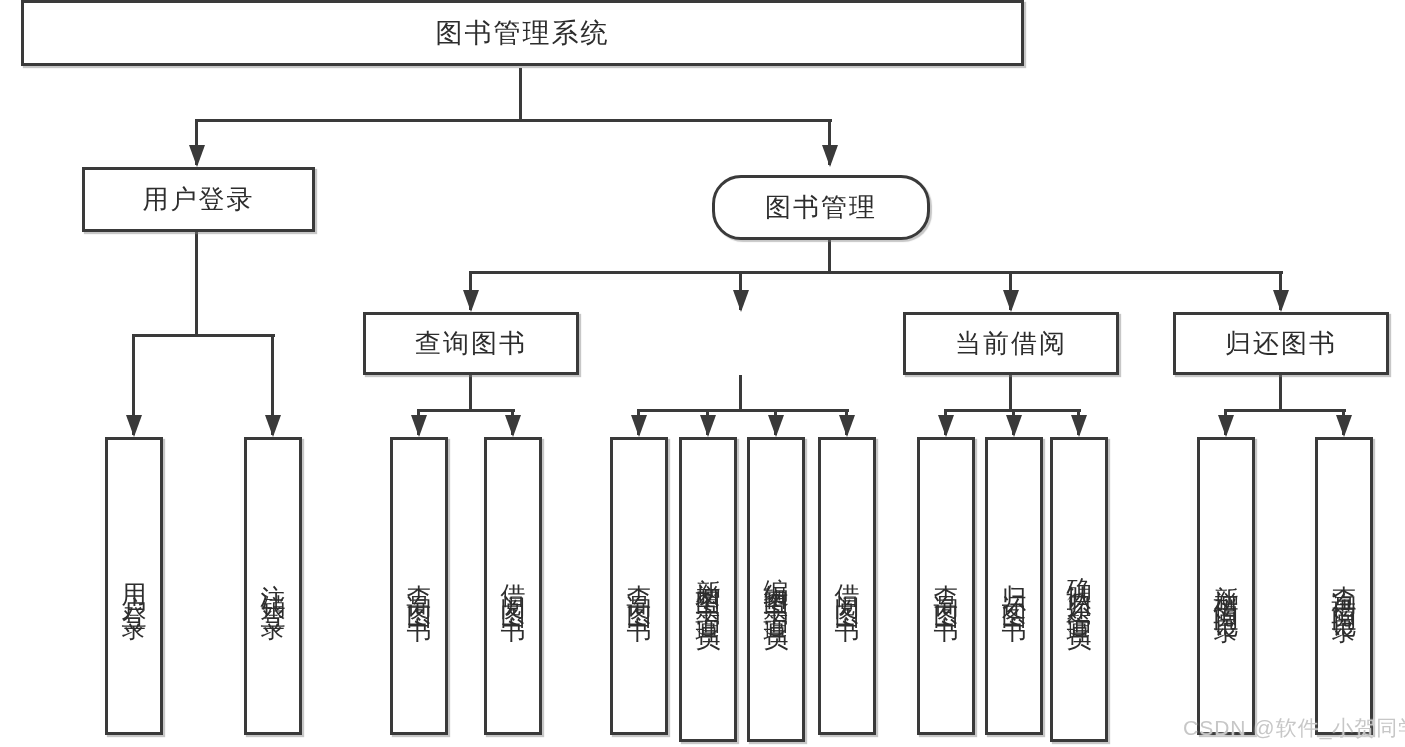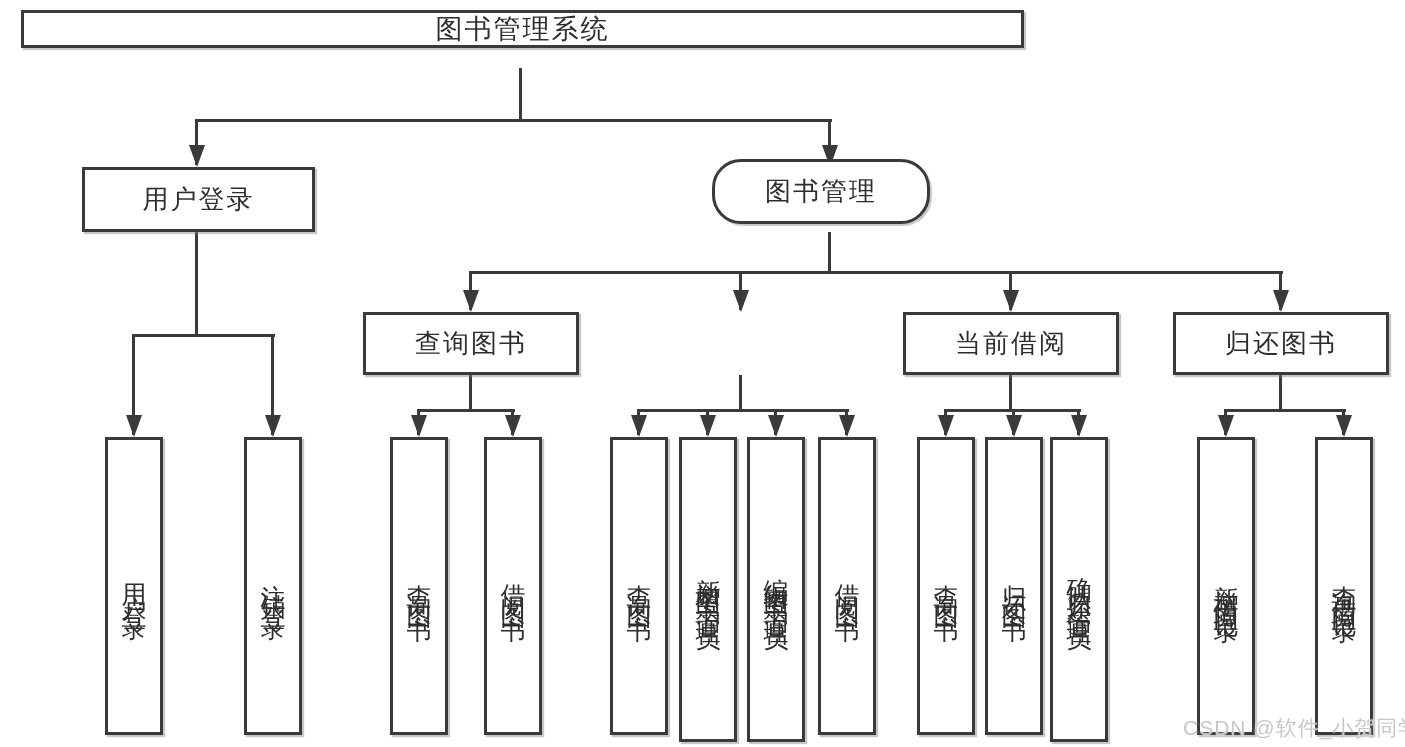--- a/index.html
+++ b/index.html
@@ -105,29 +105,29 @@
   <div class="arrow" style="left:1006px;top:415px;"></div>
   <div class="arrow" style="left:1071px;top:415px;"></div>
 
   <div class="vline" style="left:1279px;top:375px;height:37px;"></div>
   <div class="hline" style="left:1224px;top:409px;width:122px;"></div>
   <div class="vline" style="left:1224px;top:409px;height:26px;"></div>
   <div class="vline" style="left:1342px;top:409px;height:26px;"></div>
   <div class="arrow" style="left:1218px;top:415px;"></div>
   <div class="arrow" style="left:1336px;top:415px;"></div>
 
-  <div class="box hbox root-box" style="left:21px;top:10px;width:1003px;height:38px;">
+  <div class="box hbox root-box" style="left:21px;top:0;width:1003px;height:66px;">
     <span>图书管理系统</span>
   </div>
 
   <div class="box hbox" style="left:82px;top:167px;width:233px;height:65px;">
     <span>用户登录</span>
   </div>
 
-  <div class="box hbox" style="left:712px;top:159px;width:218px;height:65px;border-radius:29px;">
+  <div class="box hbox" style="left:712px;top:175px;width:218px;height:65px;border-radius:29px;">
     <span>图书管理</span>
   </div>
 
   <div class="box hbox" style="left:363px;top:312px;width:216px;height:63px;">
     <span>查询图书</span>
   </div>
 
 
   <div class="box hbox" style="left:903px;top:312px;width:216px;height:63px;text-align:right;">
     <span>当前借阅</span>

